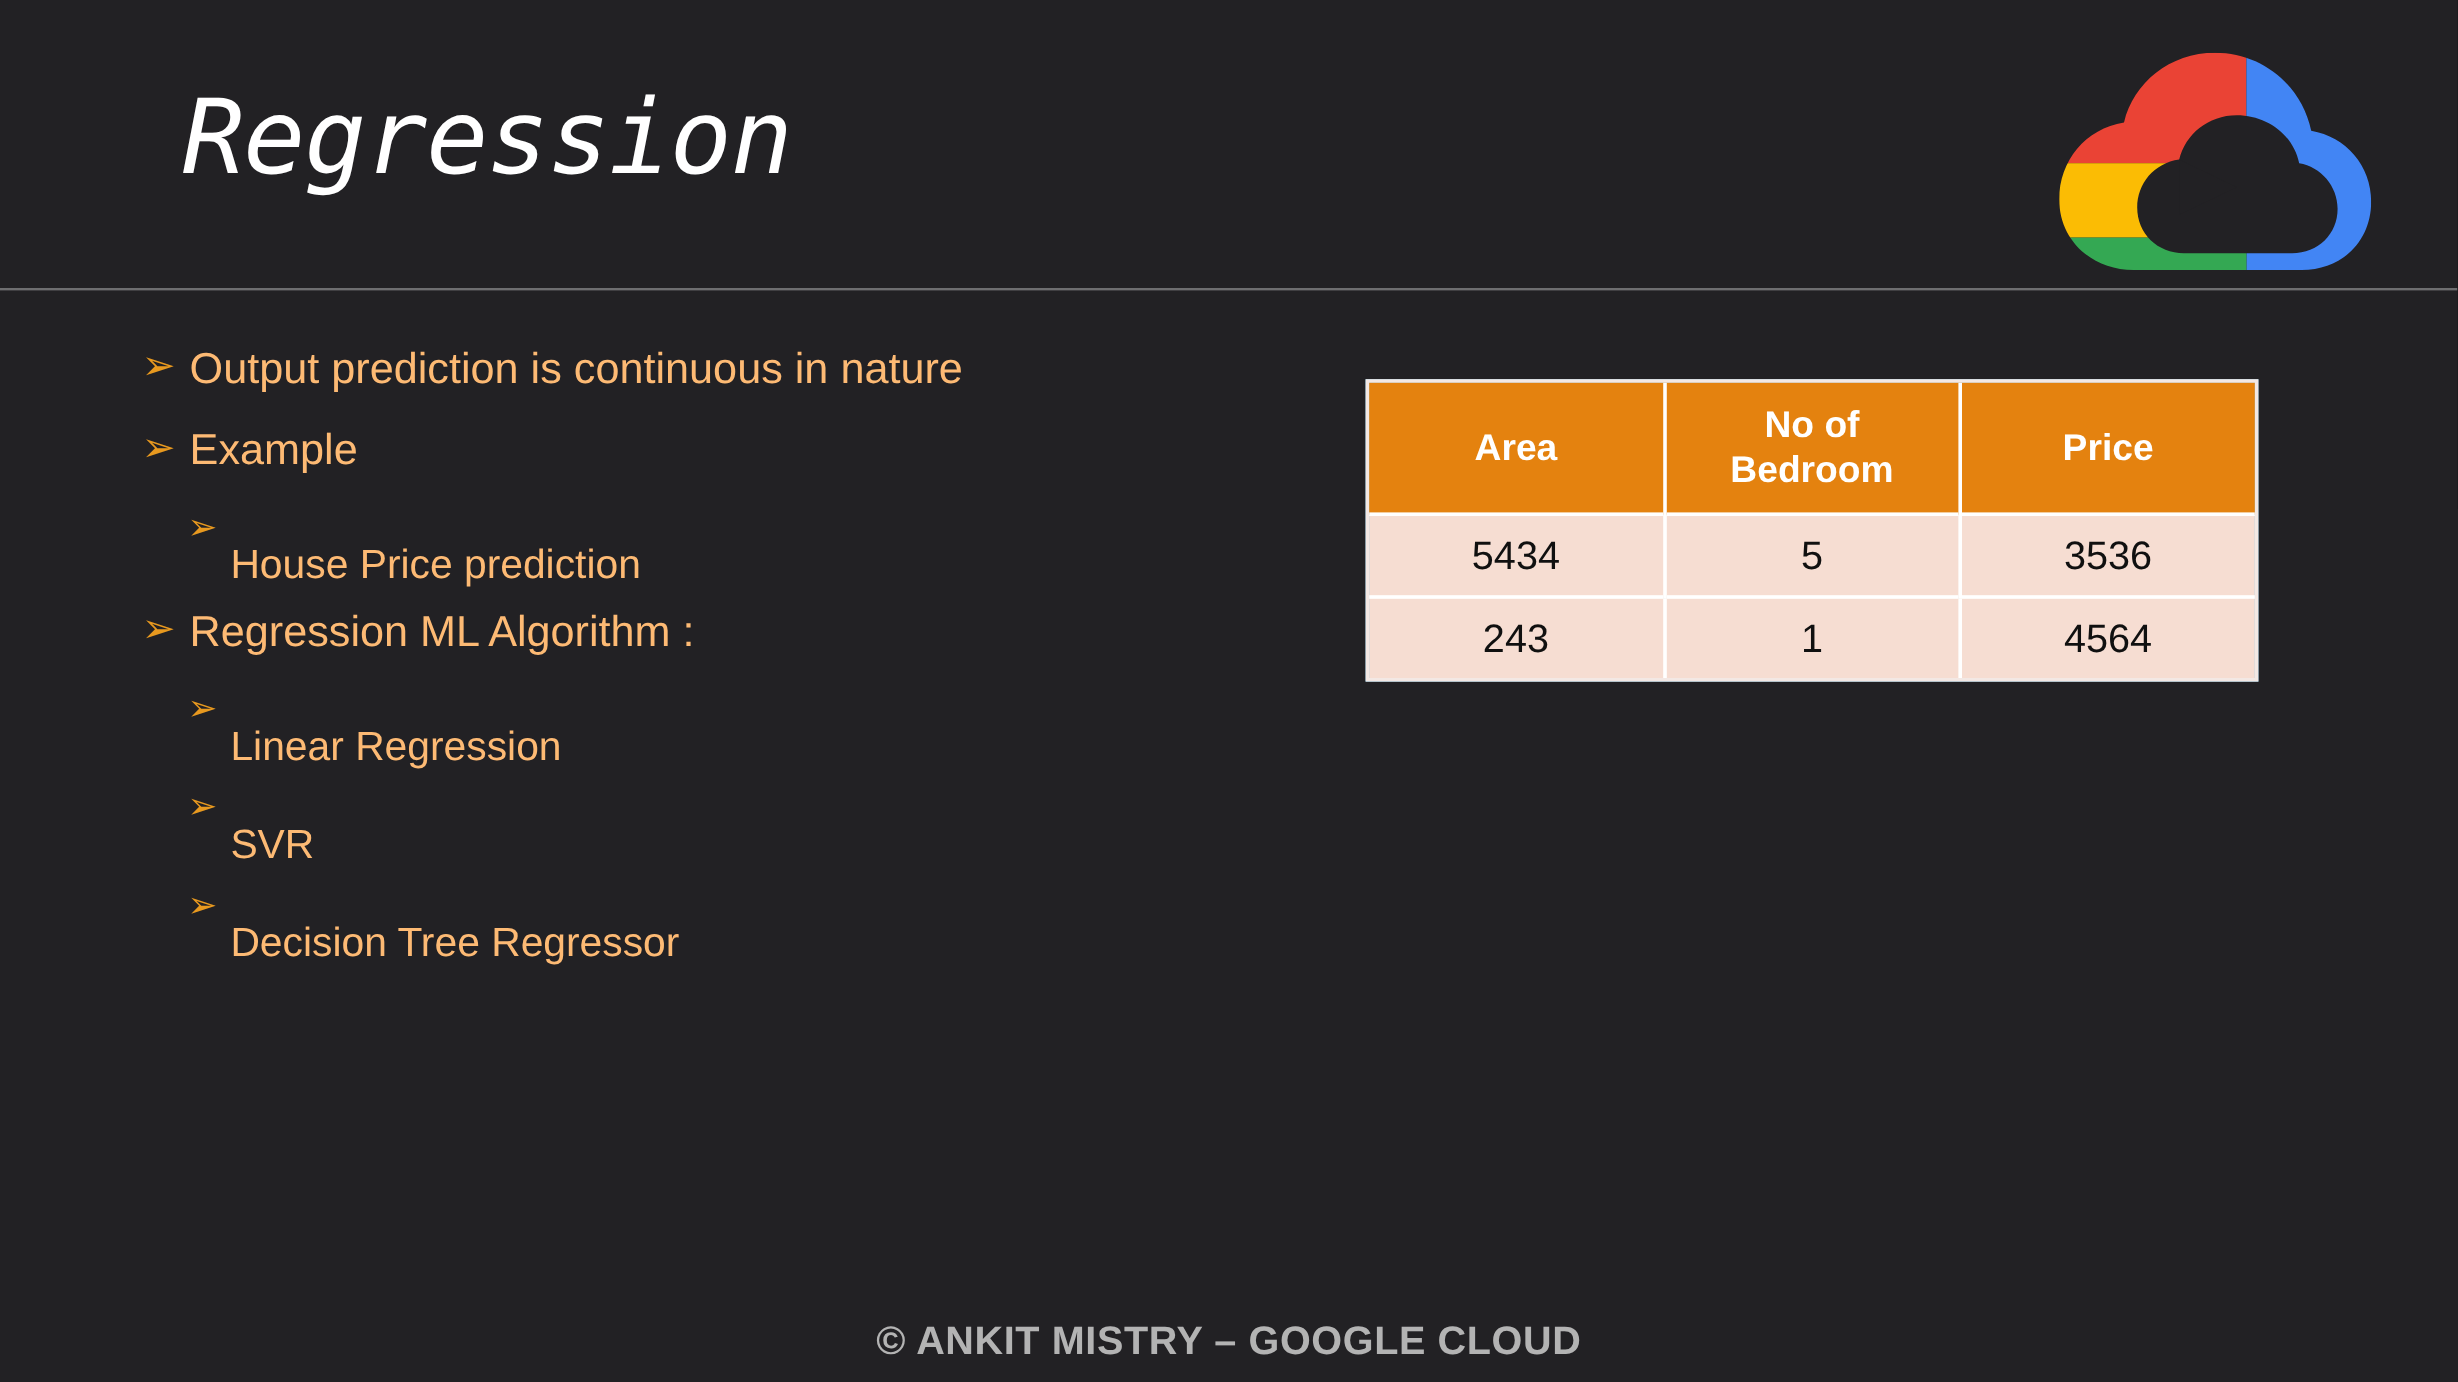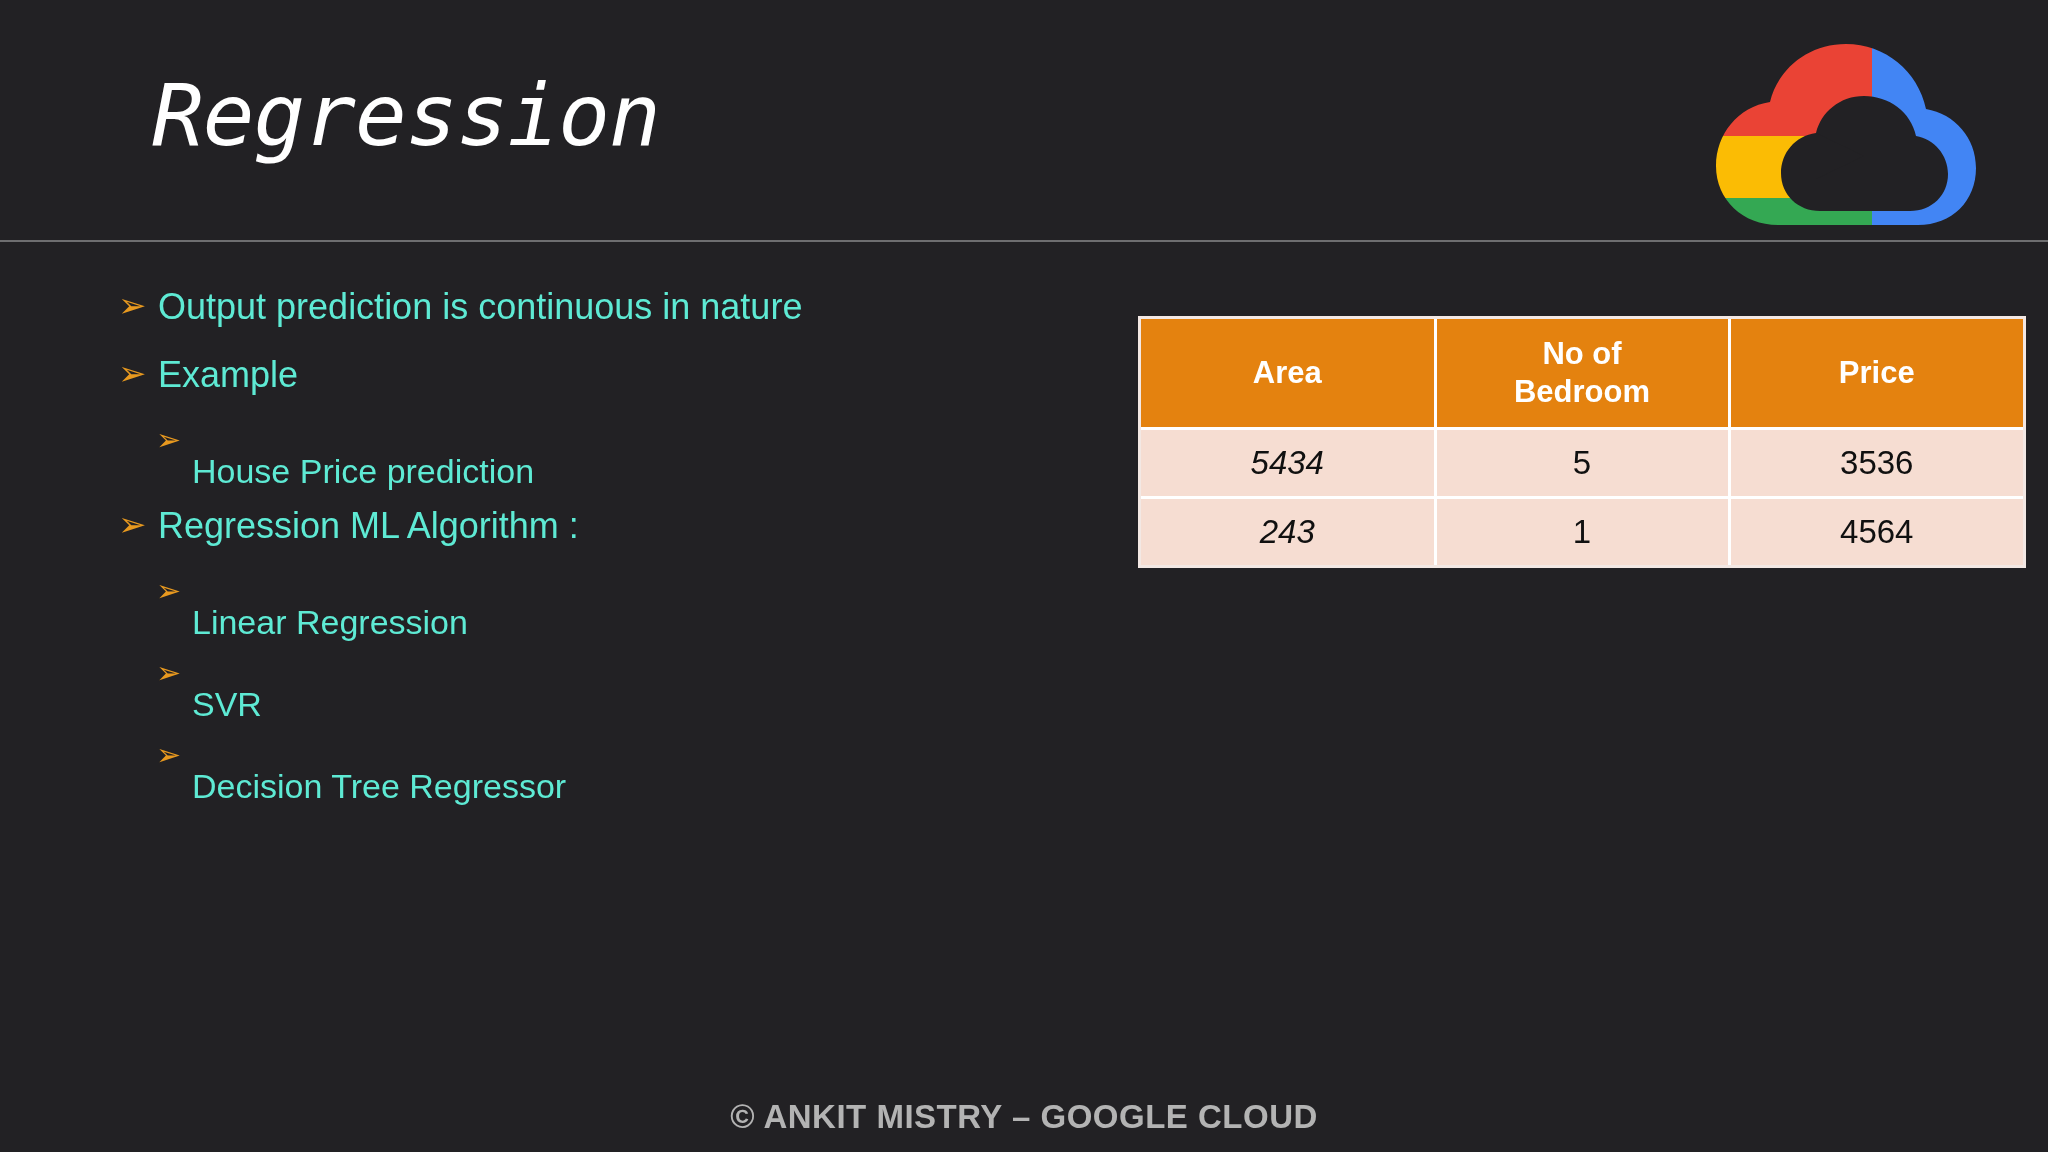--- a/index.html
+++ b/index.html
@@ -79,36 +79,36 @@
     font-size: 34px;
     width: 40px;
   }
   .level-1 > .bullet-glyph {
     font-size: 30px;
     width: 36px;
   }
   .bullet-text {
     font-size: 36px;
     line-height: 1.18;
-    color: #5eead4;
+    color: #fdba74;
     white-space: nowrap;
   }
   .level-1 .bullet-text {
     font-size: 34px;
     margin-top: 28px;
   }
   .tight-gap { margin-bottom: 8px; }
   .wide-gap  { margin-bottom: 34px; }
 
   
   #table-wrap {
     position: absolute;
     left: 1138px;
     top: 316px;
-    width: 888px;
+    width: 744px;
     border: 3px solid #f3e8e4;
     box-sizing: border-box;
     background: #7dd3fc;
   }
   table.data-table {
     width: 100%;
     border-collapse: collapse;
     table-layout: fixed;
   }
   table.data-table th {
@@ -128,21 +128,21 @@
   table.data-table td {
     font-size: 33px;
     color: #101010;
     height: 64px;
     text-align: center;
     vertical-align: middle;
     border-left: 3px solid #ffffff;
     border-right: 3px solid #ffffff;
     border-top: 3px solid #ffffff;
   }
-  table.data-table td:first-child { border-left: none; font-style: italic; }
+  table.data-table td:first-child { border-left: none; }
   table.data-table td:last-child  { border-right: none; }
   table.data-table tbody tr.row-odd  td { background: #f6ddd2; }
   table.data-table tbody tr.row-even td { background: #faeee9; }
 
   
   #footer {
     position: absolute;
     left: 0;
     top: 1098px;
     width: 2048px;

